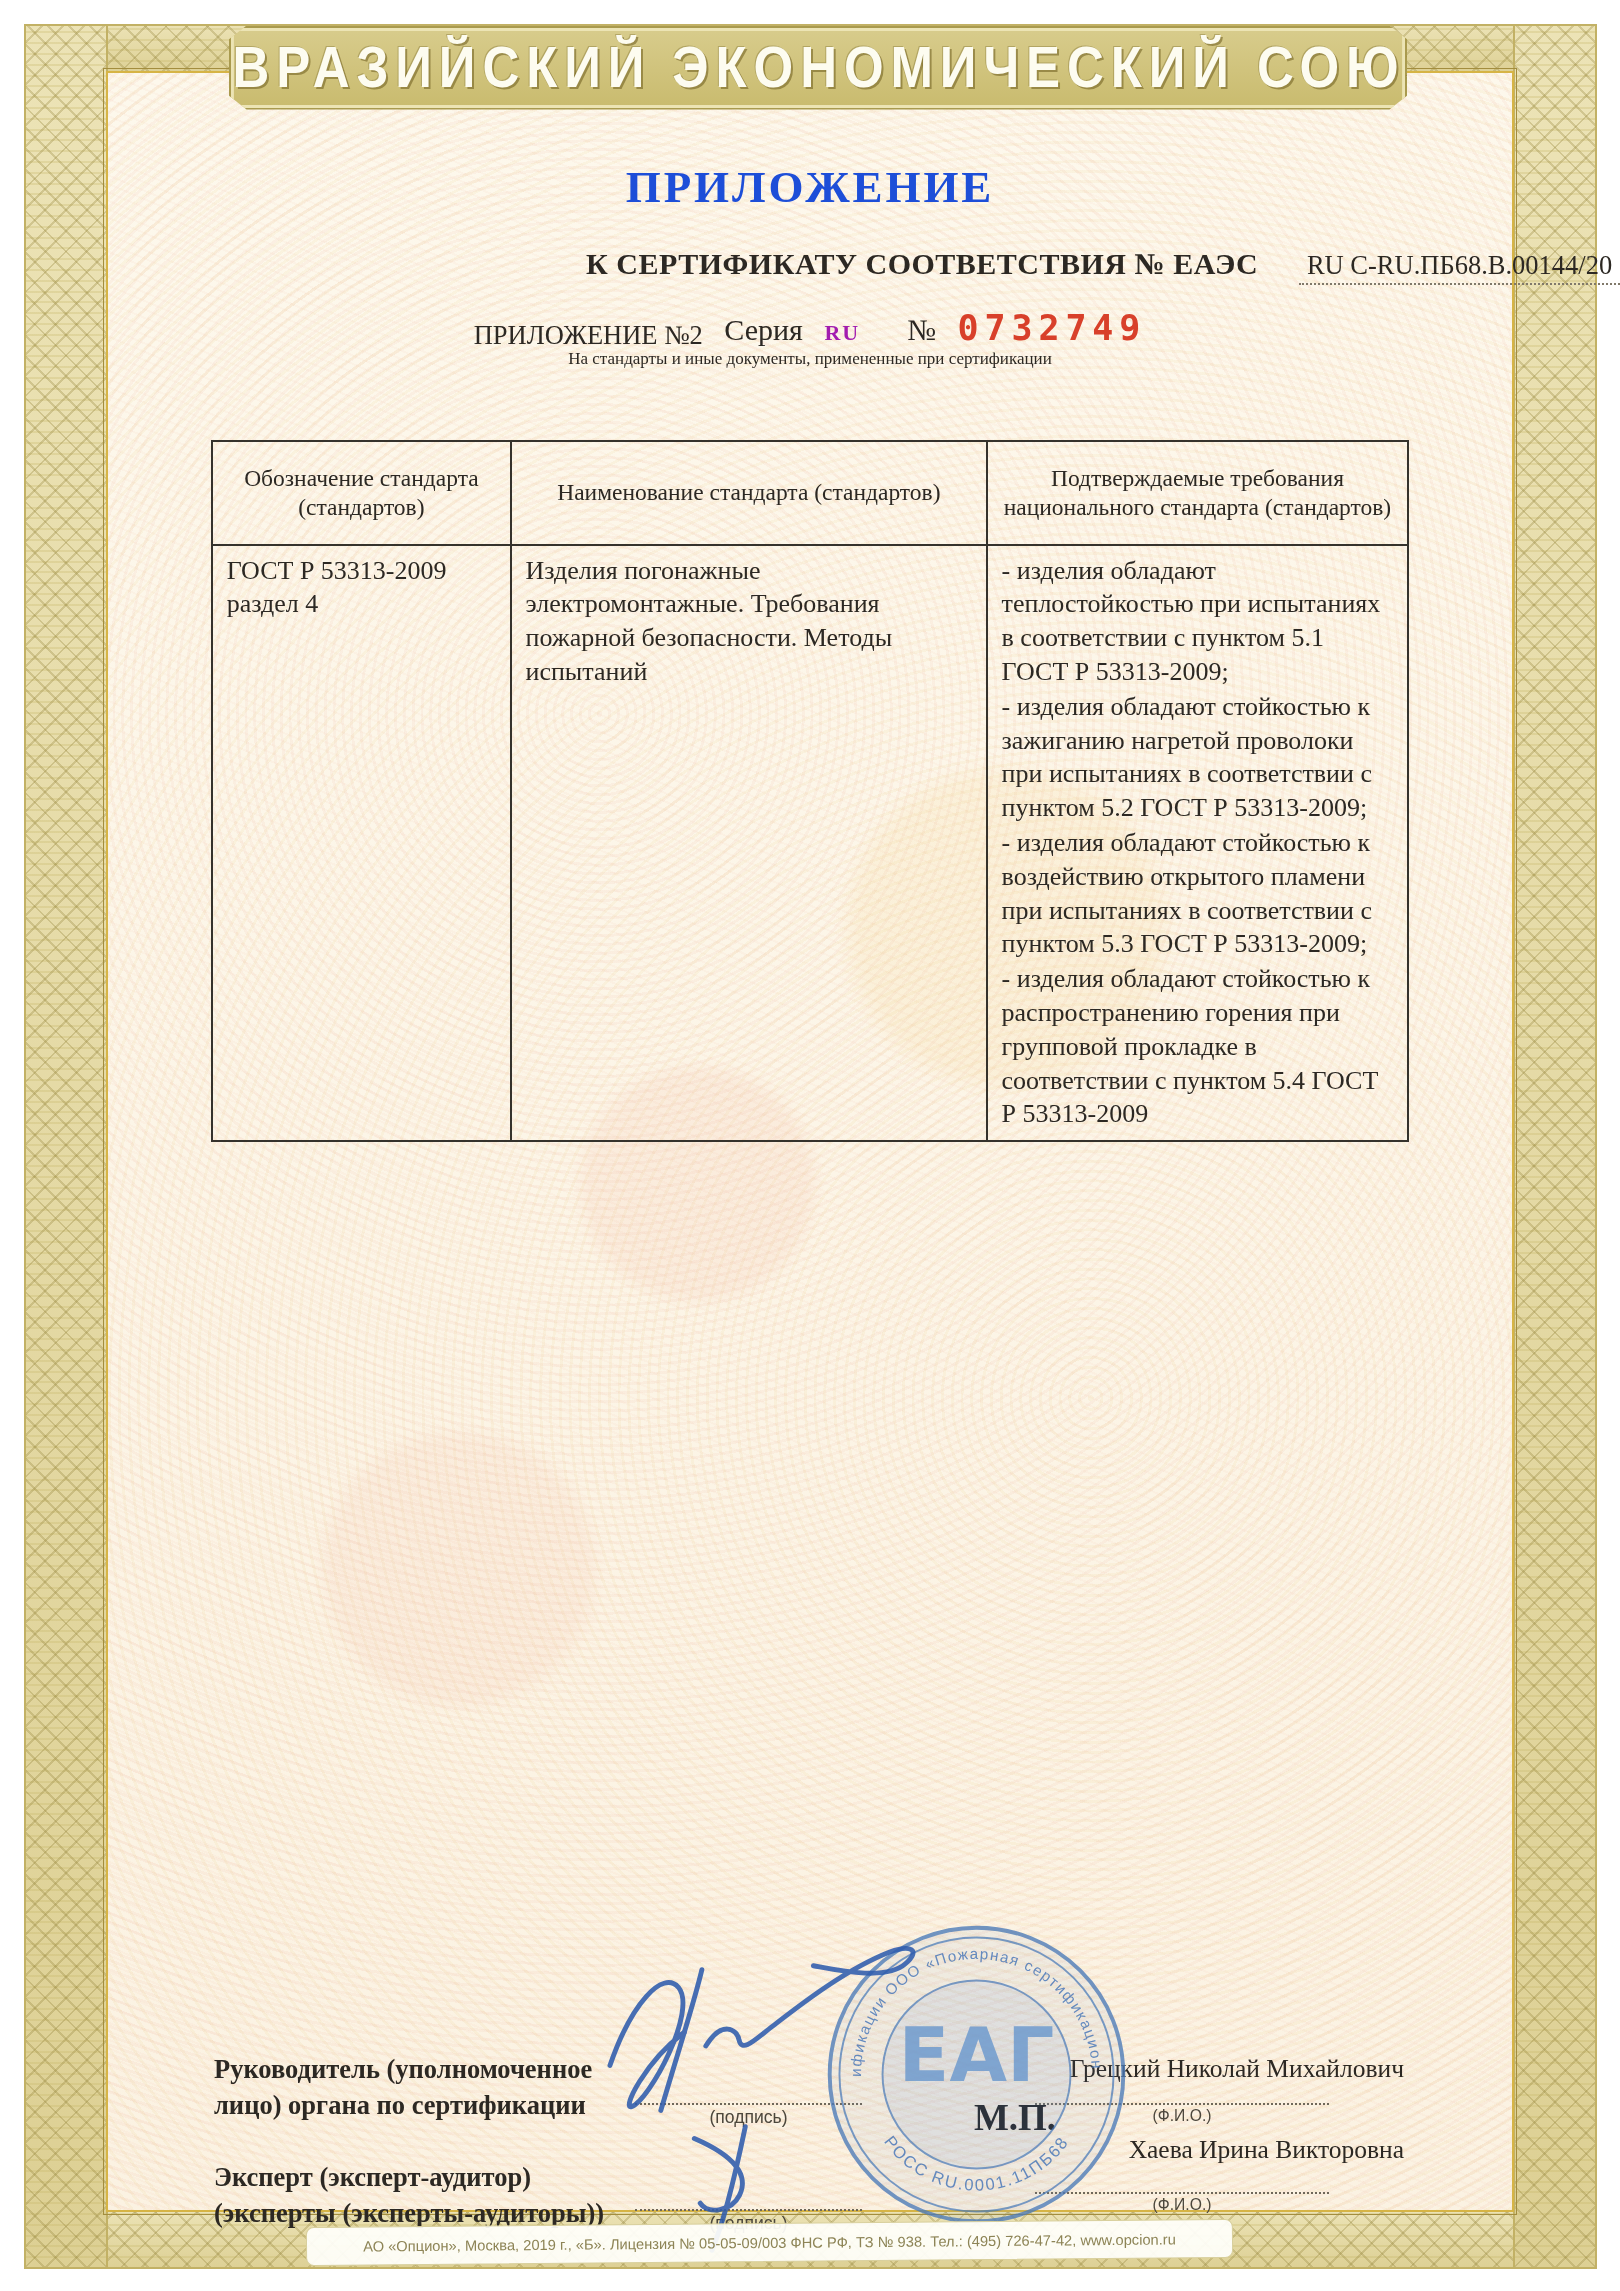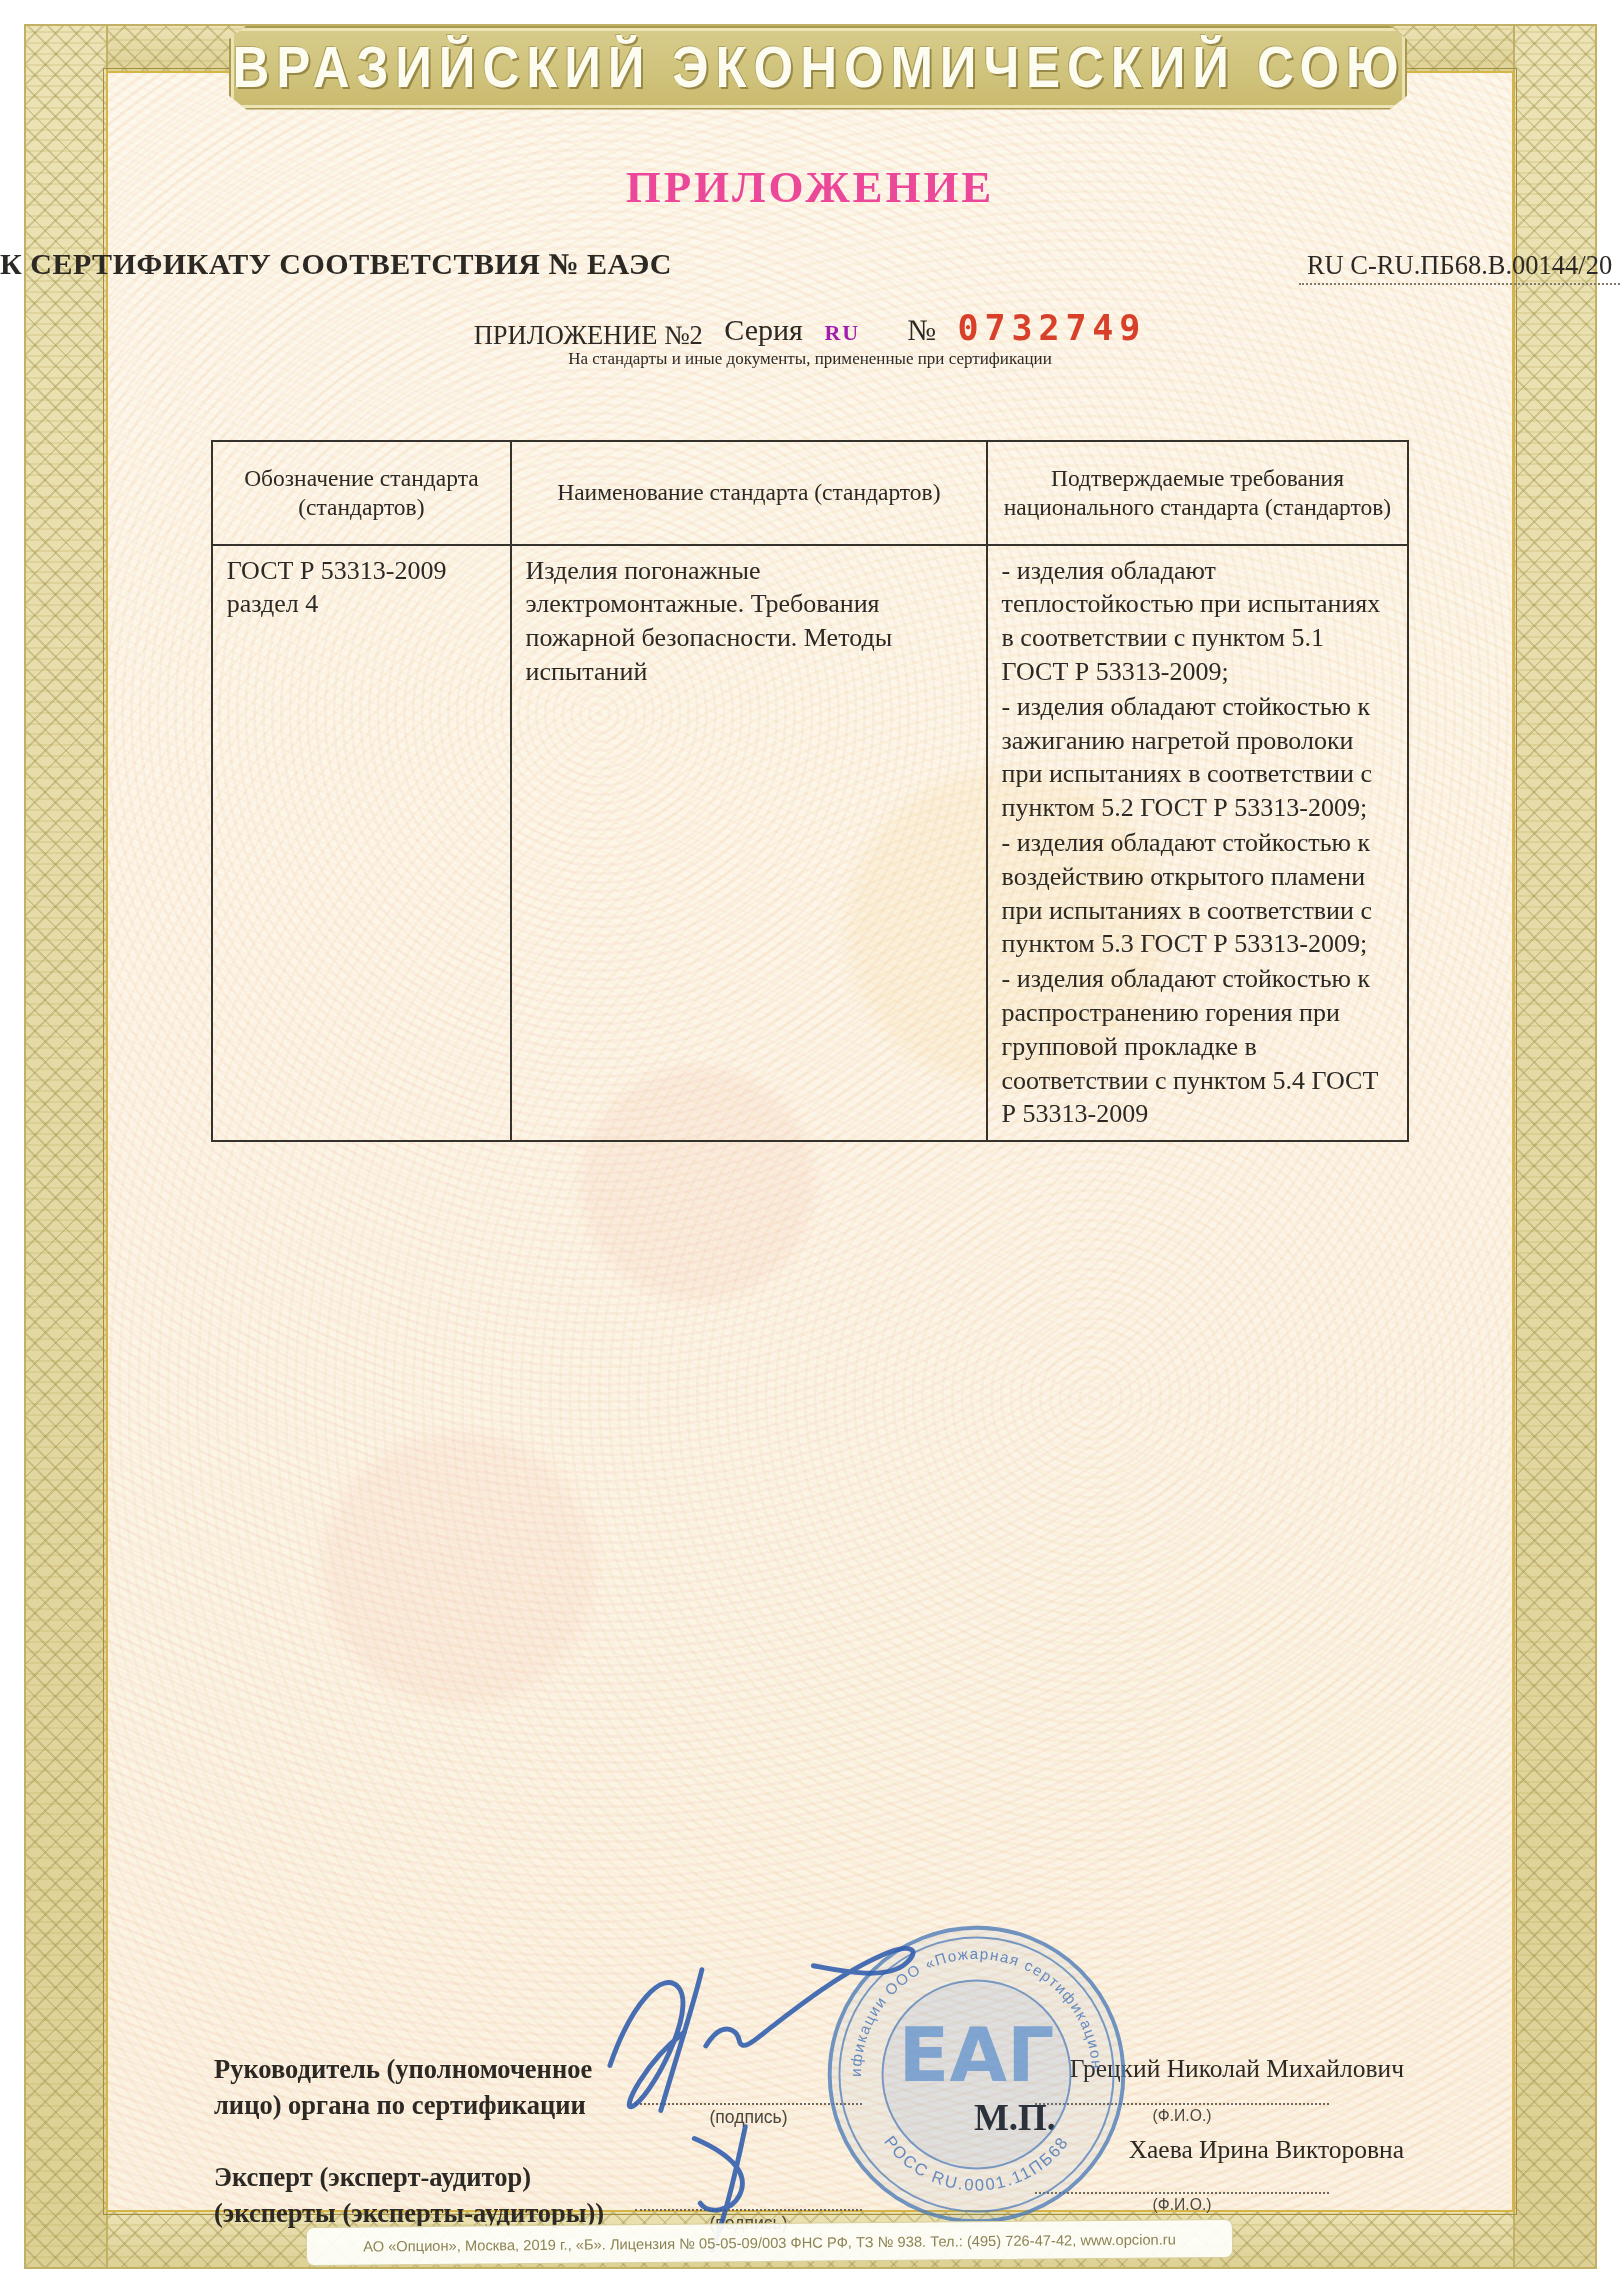--- a/index.html
+++ b/index.html
@@ -35,23 +35,23 @@
     background:linear-gradient(#d8cc8c,#c9bb6e);
     border:2.9px solid #a99a4e;box-shadow:inset 0 0 0 2.9px #ece4b4, 0 2px 2.9px rgba(120,105,45,.35);
     clip-path:polygon(17.6px 0,calc(100% - 17.6px) 0,100% 13.7px,100% calc(100% - 13.7px),calc(100% - 17.6px) 100%,17.6px 100%,0 calc(100% - 13.7px),0 13.7px);
     display:flex;align-items:center;justify-content:center;}
   .banner span{font-family:"Liberation Sans",sans-serif;font-weight:700;font-size:51px;
     letter-spacing:6.9px;color:#fdfcf0;transform:scaleY(1.12);white-space:nowrap;
     text-shadow:2px 2px 0 rgba(116,100,36,.6), -1px -1px 0 rgba(116,100,36,.35);}
   
   .content{position:absolute;inset:0;z-index:3;}
   .doc-title{position:absolute;left:0;right:0;top:161px;text-align:center;
-    font-size:45px;font-weight:700;letter-spacing:2.9px;color:#ec4899;}
-  .cert-line{position:absolute;left:0;right:0;top:247px;display:flex;justify-content:space-between;
-    align-items:baseline;gap:19px;}
+    font-size:45px;font-weight:700;letter-spacing:2.9px;color:#1d4ed8;}
+  .cert-line{position:absolute;left:0;right:0;top:247px;display:flex;justify-content:flex-end;
+    align-items:baseline;gap:41px;}
   .cert-line .lbl{font-size:30px;font-weight:700;letter-spacing:0.5px;}
   .cert-line .num{font-size:26.5px;border-bottom:2px dotted #80796a;padding:0 7.8px 2px;}
   .annex-line{position:absolute;left:0;right:0;top:300px;display:flex;justify-content:center;
     align-items:baseline;gap:21.6px;}
   .annex-line .annex{font-size:26.5px;position:relative;top:3.9px;text-align:right;}
   .annex-line .series-lbl{font-size:30px;}
   .annex-line .series-val{font-size:22px;font-weight:700;color:#a21caf;letter-spacing:2px;margin-top:20px;}
   .annex-line .numsign{font-size:30px;margin-left:25.5px;}
   .annex-line .blank-num{font-size:35px;font-weight:700;color:#d8402a;
     font-family:"DejaVu Sans Mono",monospace;letter-spacing:5.9px;}

